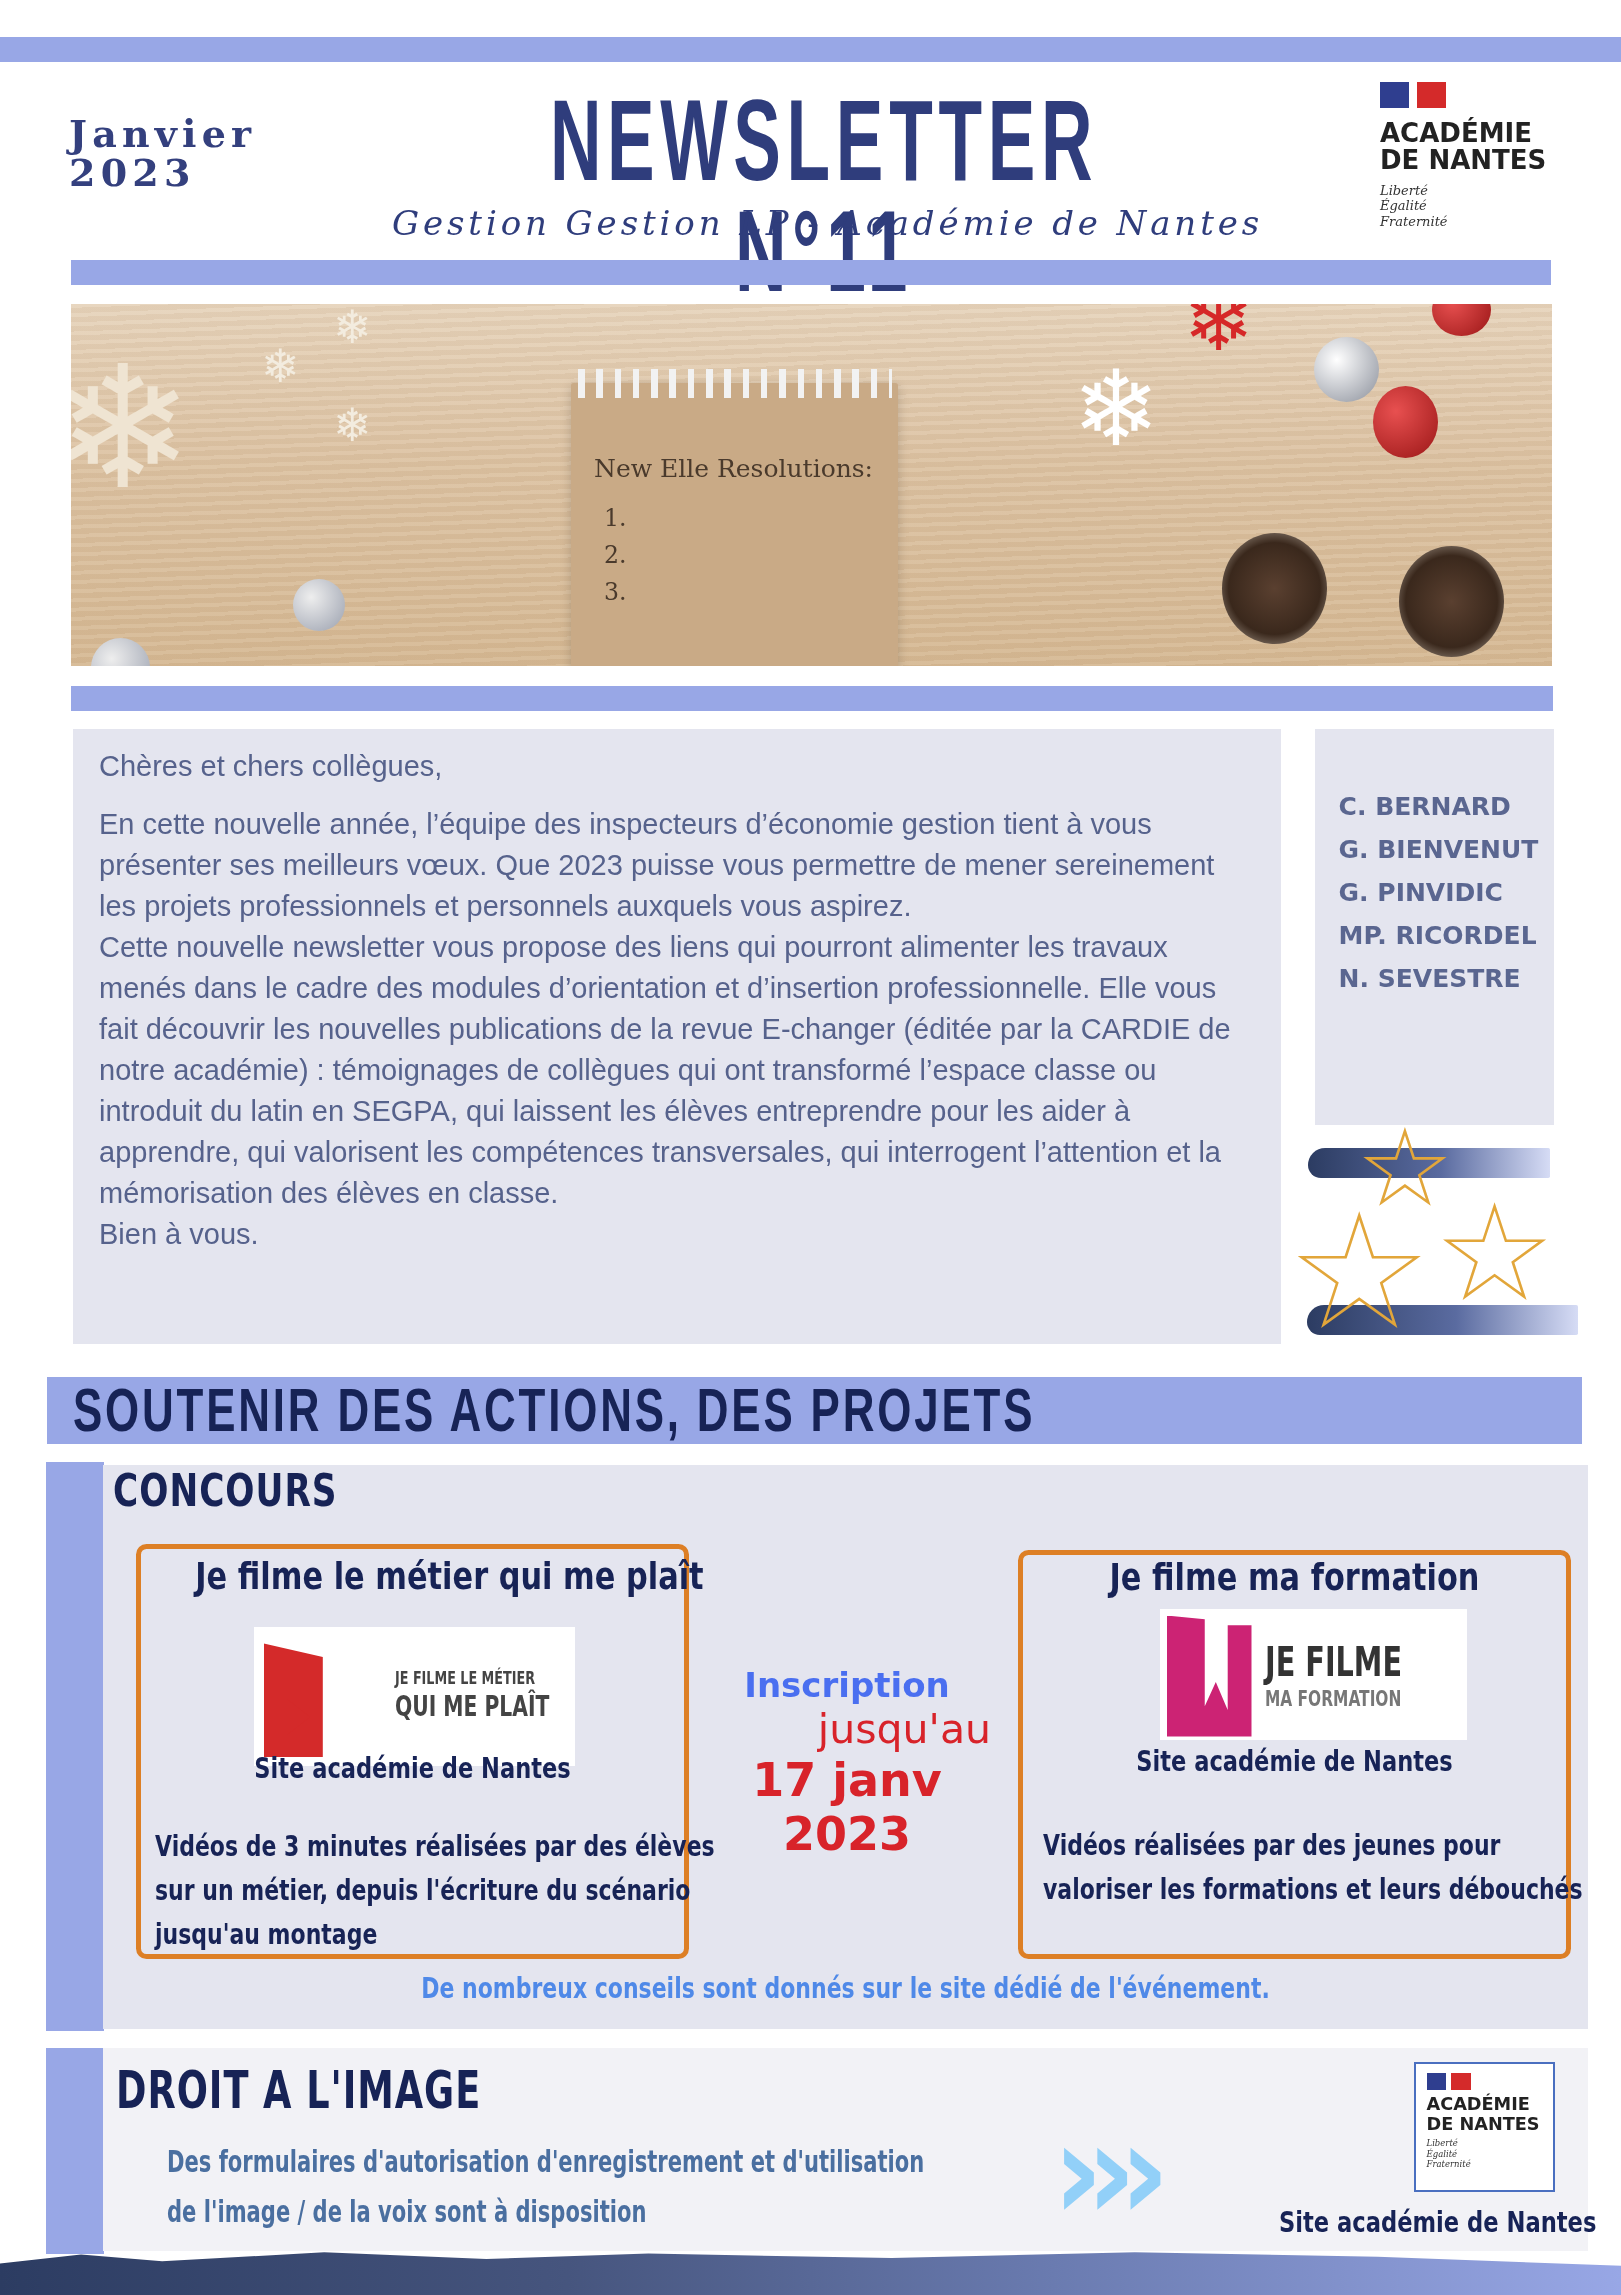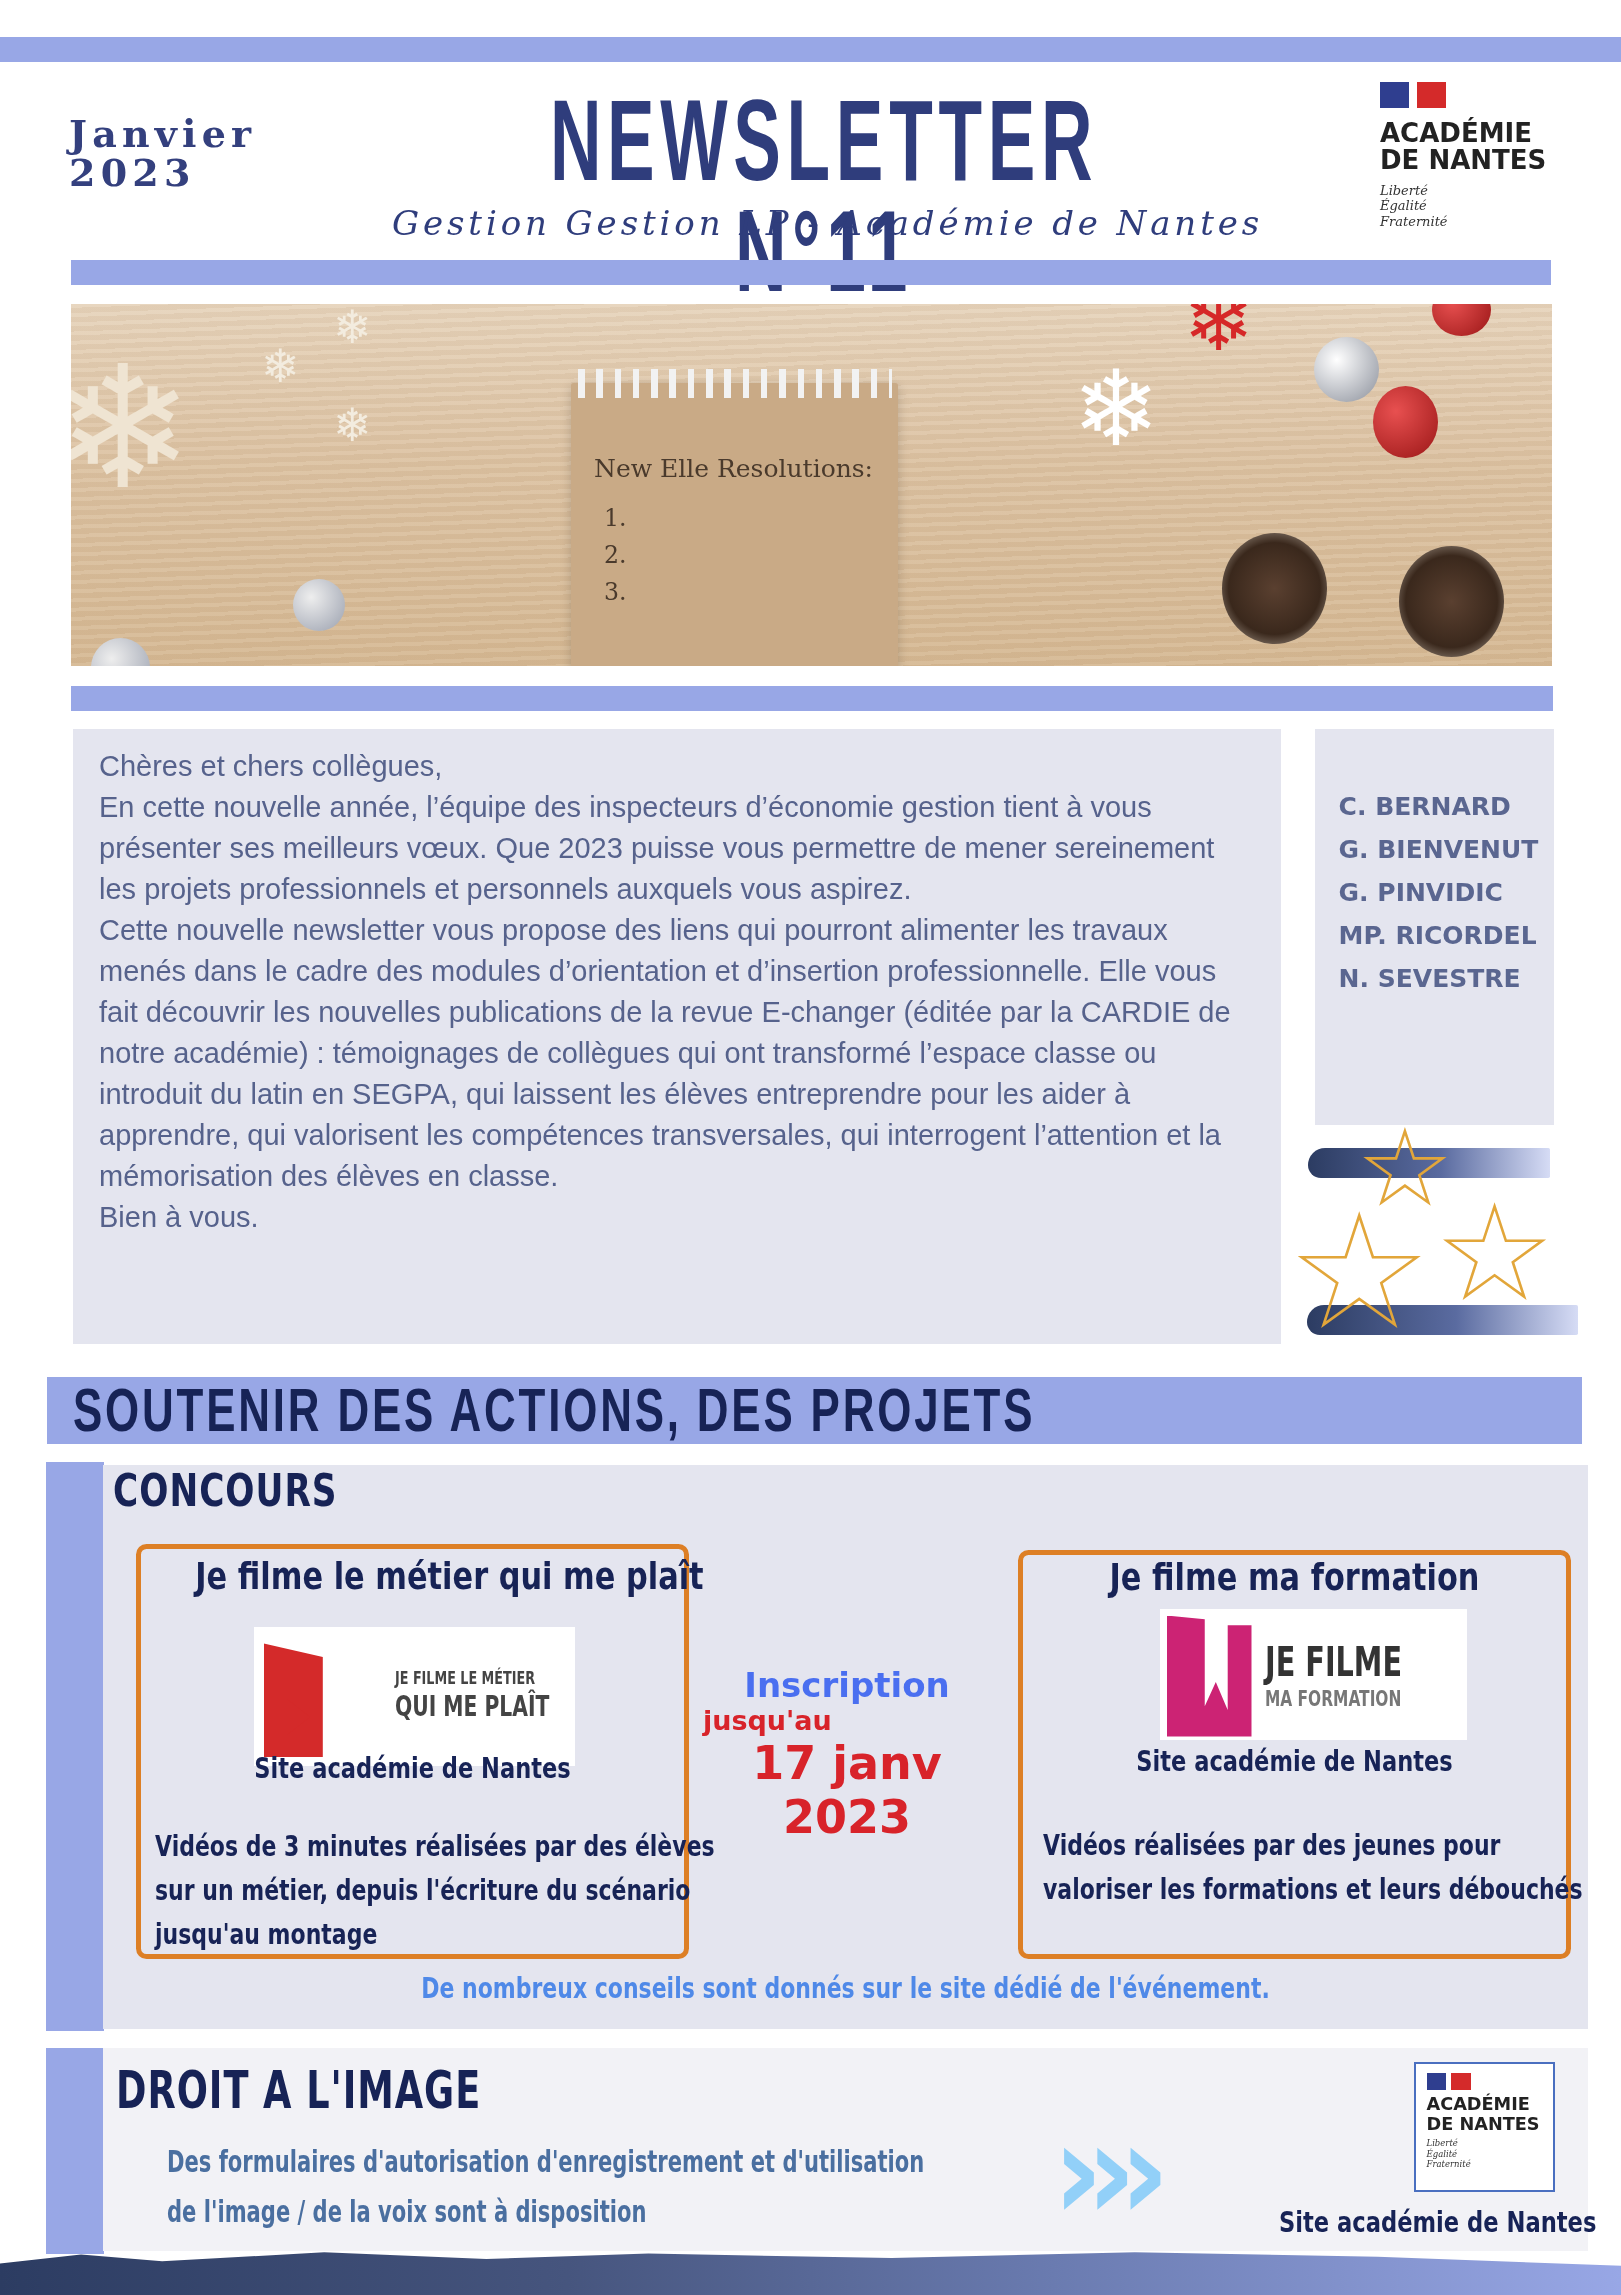--- a/index.html
+++ b/index.html
@@ -29,21 +29,21 @@
   .spiral { left: 507px; top: 65px; width: 314px; height: 29px; background: repeating-linear-gradient(90deg, #f2f2f2 0 6.5px, transparent 6.5px 18.3px); }
   .notepad-title { left: 523px; top: 150px; font-family: "DejaVu Serif", serif; font-size: 25px; color: #4a3a2c; }
   .notepad-list { left: 533px; top: 196px; font-family: "DejaVu Serif", serif; font-size: 23.6px; color: #4a3a2c; line-height: 37px; }
   .snow { font-size: 170px; color: #efe4d2; line-height: 1; }
   .ball { border-radius: 50%; }
   .bar3 { left: 71px; top: 686px; width: 1482px; height: 25px; background: #98a7e6; }
 
   
   .letter { left: 73px; top: 729px; width: 1208px; height: 615px; background: #e4e5ef; padding: 17px 26px; }
   .letter p { font-family: "Liberation Sans", sans-serif; font-size: 29px; line-height: 41px; color: #56628c; }
-  .letter .greet { }
+  .letter .greet { margin-bottom: 17px; }
   .letter .link { position: absolute; right: 26px; bottom: 5.2px; font-style: italic; font-size: 22px; color: #1a2258; }
 
   .ien { left: 1315px; top: 729px; width: 239px; height: 396px; background: #e4e5ef; padding-top: 19.6px; }
   .ien .head { text-align: center; font-family: "DejaVu Sans", sans-serif; font-weight: bold; font-size: 25px; line-height: 37px; color: #5a6690; }
   .ien ul { list-style: none; margin-top: 36px; padding-left: 23.6px; }
   .ien li { font-family: "DejaVu Sans", sans-serif; font-weight: bold; font-size: 25px; line-height: 43px; color: #5a6690; white-space: nowrap; }
 
   .stroke { height: 30px; border-radius: 26px 2.6px 2.6px 19.6px; background: linear-gradient(90deg, #2c3c62 0%, #5a6ba0 55%, rgba(152,167,230,0.4) 100%); }
   .star { color: transparent; -webkit-text-stroke: 2.6px #e2a63a; font-family: "DejaVu Sans", sans-serif; line-height: 1; }
 
@@ -55,21 +55,21 @@
   .conc-side { left: 46px; top: 1462px; width: 58px; height: 569px; background: #98a7e6; }
   .conc { left: 103px; top: 1465px; width: 1485px; height: 564px; background: #e4e5ef; }
   .conc-title { left: 113px; top: 1465px; font-family: "DejaVu Sans", sans-serif; font-weight: bold; font-size: 44px; color: #172356; transform: scaleX(0.78); transform-origin: left; letter-spacing: 1.3px; }
   .card { border: 5.9px solid #dd7f25; border-radius: 10.5px; background: #e4e5ef; }
   .card-title { font-family: "DejaVu Sans", sans-serif; font-weight: bold; color: #172356; font-size: 38px; text-align: center; transform: scaleX(0.8); white-space: nowrap; }
   .card-site { font-family: "DejaVu Sans", sans-serif; font-weight: bold; color: #172356; font-size: 27.5px; text-align: center; transform: scaleX(0.82); }
   .card-desc { font-family: "DejaVu Sans", sans-serif; font-weight: bold; color: #172356; font-size: 27.5px; line-height: 44px; transform: scaleX(0.8); transform-origin: left; white-space: nowrap; }
   .logo-box { background: #ffffff; }
 
   .insc1 { font-family: "DejaVu Sans", sans-serif; font-weight: bold; font-size: 34px; color: #4a6ff0; text-align: center; }
-  .insc2 { font-family: "DejaVu Sans", sans-serif; font-weight: bold; font-size: 27px; color: #d8232a; text-align: left; }
+  .insc2 { font-family: "DejaVu Sans", sans-serif; font-weight: normal; font-size: 41px; color: #d8232a; text-align: right; }
   .insc3 { font-family: "DejaVu Sans", sans-serif; font-weight: bold; font-size: 46px; color: #d8232a; text-align: center; }
   .conseil { left: 103px; top: 1972px; width: 1485px; text-align: center; font-family: "DejaVu Sans", sans-serif; font-weight: bold; font-size: 27.5px; color: #4f89e8; transform: scaleX(0.8); }
 
   
   .di-side { left: 46px; top: 2048px; width: 58px; height: 206px; background: #98a7e6; }
   .di { left: 103px; top: 2048px; width: 1485px; height: 203px; background: #f2f2f6; }
   .di-title { left: 116px; top: 2061px; font-family: "DejaVu Sans", sans-serif; font-weight: bold; font-size: 51px; color: #172356; transform: scaleX(0.72); transform-origin: left; letter-spacing: 1.3px; }
   .di-text { left: 167px; top: 2136px; font-family: "DejaVu Sans", sans-serif; font-weight: bold; font-size: 31px; line-height: 50px; color: #4a6fa0; transform: scaleX(0.68); transform-origin: left; white-space: nowrap; }
   .chev { font-family: "DejaVu Sans", sans-serif; font-weight: bold; font-size: 137px; color: #92d0f8; letter-spacing: -19.6px; transform: scaleX(0.9); line-height: 1; }
   .logo2 { left: 1414px; top: 2062px; width: 141px; height: 130px; border: 2px solid #4a6fc0; background: #fff; padding: 9.2px 10.5px; }

